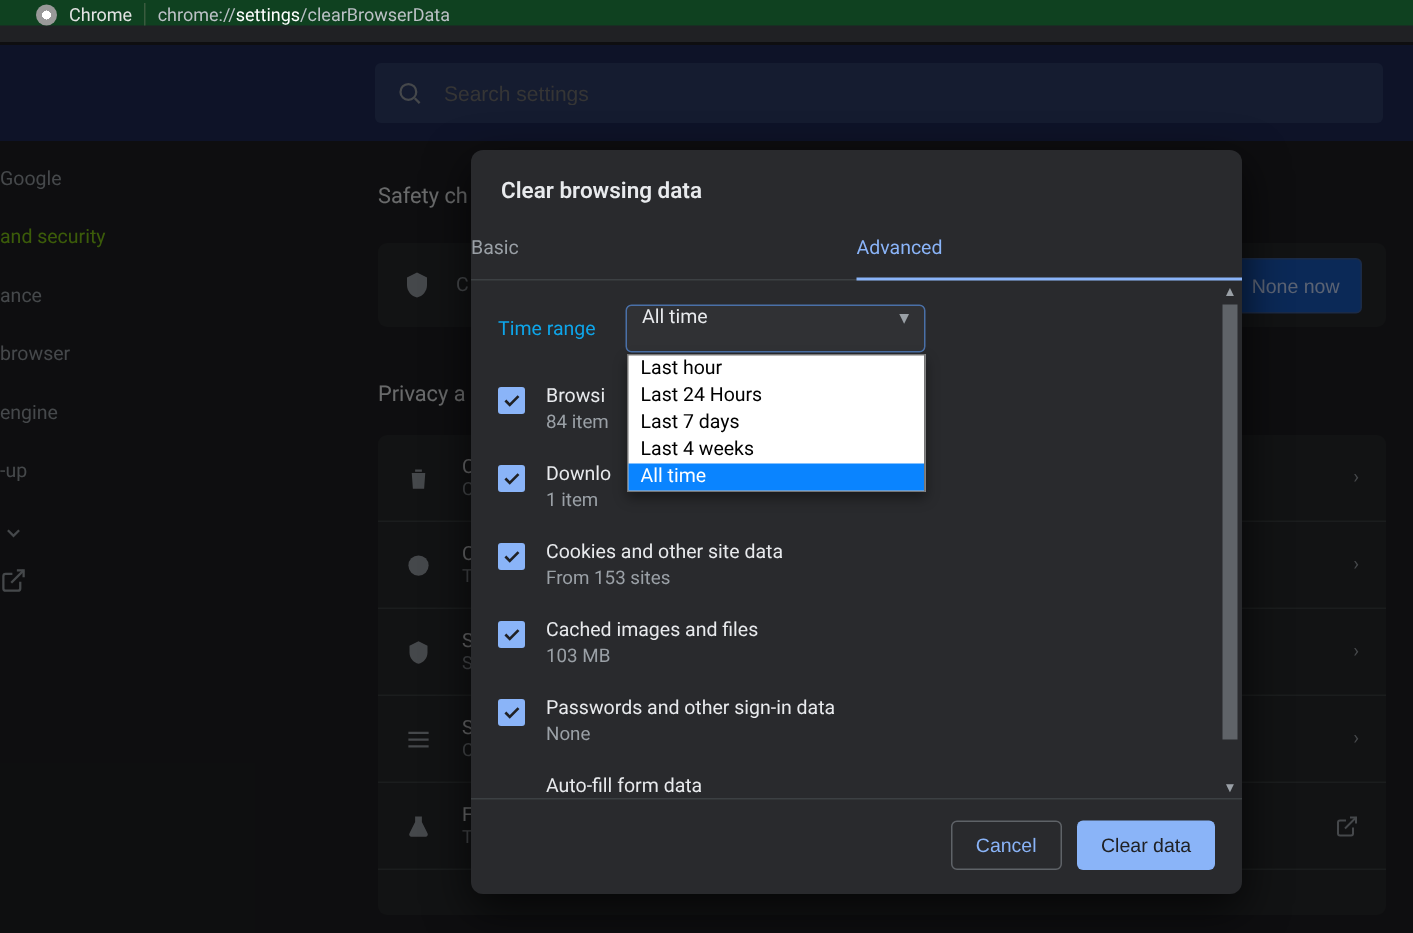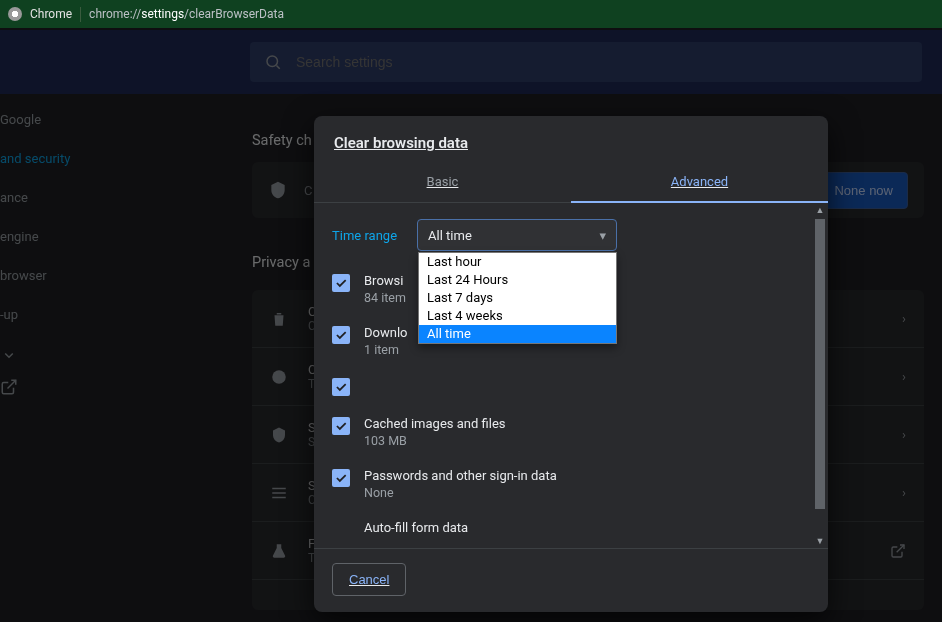--- a/index.html
+++ b/index.html
@@ -7,25 +7,25 @@
       font-family: "Segoe UI", Roboto, Arial, sans-serif;
       background: #202124;
       color: #e8eaed;
       width: 942px;
       height: 622px;
       overflow: hidden;
       position: relative;
       font-size: 13px;
     }
     .titlebar {
-      height: 28px;
+      height: 17px;
       background: #0f4120;
       display: flex;
-      align-items: center;
-      padding: 0 8px;
+      align-items: flex-end;
+      padding: 0 24px;
       gap: 8px;
       color: #e3e3e3;
       font-size: 12px;
     }
     .chrome-logo {
       width: 14px; height: 14px;
       border-radius: 50%;
       background: radial-gradient(circle at 50% 50%, #fff 0 30%, #999 31% 100%);
     }
     .titlebar .divider {
@@ -64,30 +64,30 @@
       position: absolute;
       top: 100px; left: 0;
       width: 140px;
       color: #9aa0a6;
       font-size: 13px;
     }
     .sidebar-item {
       padding: 12px 8px 12px 0;
       text-align: left;
     }
-    .sidebar-item.active { color: #0ea5e9; }
+    .sidebar-item.active { color: #84cc16; }
     .sidebar-expand {
       text-align: center;
       color: #9aa0a6;
       padding: 12px 0;
     }
     .sidebar-expand svg { width: 18px; height: 18px; }
     .main-heading {
       position: absolute;
-      top: 132px; left: 252px;
+      top: 122px; left: 252px;
       color: #e8eaed;
       font-size: 14.5px;
     }
     .card {
       position: absolute;
       left: 252px;
       width: 672px;
       background: #292a2d;
       border-radius: 6px;
     }
@@ -108,45 +108,44 @@
       display: flex; align-items: center; gap: 18px;
       padding: 14px 18px;
       border-bottom: 1px solid #3c4043;
     }
     .priv-row .icon { color:#9aa0a6; width:20px;}
     .priv-row .chev { margin-left:auto; color:#9aa0a6;}
     .priv-row .ext { margin-left:auto; color:#9aa0a6;}
     
     .modal {
       position: absolute;
-      top: 116px;
+      top: 100px;
       left: 314px;
       width: 514px;
       height: 496px;
       background: #292a2d;
       border-radius: 8px;
       box-shadow: 0 10px 30px rgba(0,0,0,0.7);
       display: flex;
       flex-direction: column;
       z-index: 50;
-      text-decoration: underline;
     }
     .modal-title {
       padding: 18px 20px 12px 20px;
       font-size: 15px;
       font-weight: 600;
       color: #e8eaed;
     }
     .tabs {
       display: flex;
       border-bottom: 1px solid #3c4043;
     }
     .tab {
       flex: 1;
-      text-align: center;
+      text-align: left;
       padding: 10px 0 12px 0;
       font-size: 13px;
       color: #9aa0a6;
       cursor: pointer;
     }
     .tab.active {
       color: #8ab4f8;
       border-bottom: 2px solid #8ab4f8;
       margin-bottom: -1px;
     }
@@ -180,21 +179,21 @@
     .time-row {
       display: flex; align-items: center; gap: 20px;
       margin-bottom: 14px;
     }
     .time-label { color:#0ea5e9; font-size:13px;}
     .select-box {
       width: 200px; height: 32px;
       background: #303134;
       border: 1px solid #5f6368;
       border-radius: 4px;
-      display: flex; align-items: center; justify-content: space-between;
+      display: flex; align-items: flex-start; justify-content: space-between;
       padding: 0 10px;
       color: #e8eaed;
       font-size: 13px;
       position: relative;
     }
     .select-box.outline { border:1px solid #4a70a8;}
     .select-caret { color:#9aa0a6; }
     .dropdown {
       position: absolute;
       top: 32px; left: 0;
@@ -226,21 +225,21 @@
       background: #8ab4f8;
       border-radius: 2px;
       display: flex; align-items: center; justify-content: center;
       margin-top: 1px;
       flex-shrink: 0;
     }
     .checkbox svg { width: 14px; height: 14px; }
     .check-text .primary { color: #e8eaed; font-size: 13px; }
     .check-text .secondary { color: #9aa0a6; font-size: 12.5px; margin-top: 2px;}
     .modal-footer {
-      display: flex; justify-content: space-between; gap: 10px;
+      display: flex; justify-content: flex-end; gap: 10px;
       padding: 14px 18px 16px 18px;
       border-top: 1px solid #3c4043;
     }
     .btn {
       font-size: 13px;
       padding: 8px 16px;
       border-radius: 4px;
       cursor: pointer;
     }
     .btn-cancel {
@@ -276,22 +275,22 @@
         <line x1="21" y1="21" x2="16.65" y2="16.65"></line>
       </svg>
   </span>
   <input type="text" placeholder="Search settings" style="">
 </div>
 
 <div class="sidebar">
   <div class="sidebar-item">Google</div>
   <div class="sidebar-item active">and security</div>
   <div class="sidebar-item">ance</div>
+  <div class="sidebar-item">browser</div>
   <div class="sidebar-item">engine</div>
-  <div class="sidebar-item">browser</div>
   <div class="sidebar-item">-up</div>
   <div class="sidebar-expand">
     <svg viewBox="0 0 24 24">
         <path d="M7 10l5 5 5-5" stroke="#9aa0a6" stroke-width="2" fill="none"></path>
       </svg>
     <div style="margin-top:14px">
       <svg width="18" height="18" viewBox="0 0 24 24" fill="none" stroke="#9aa0a6" stroke-width="2">
           <path d="M18 13v6a2 2 0 01-2 2H5a2 2 0 01-2-2V8a2 2 0 012-2h6"></path>
           <polyline points="15 3 21 3 21 9"></polyline>
           <line x1="10" y1="14" x2="21" y2="3"></line>
@@ -431,20 +430,24 @@
             <div class="primary">Downlo</div>
             <div class="secondary">1 item</div>
           </div>
       </div>
       <div class="check-row">
         <div class="checkbox">
             <svg viewBox="0 0 24 24">
               <path d="M5 12l5 5L20 7" stroke="#202124" stroke-width="3" fill="none"></path>
             </svg>
           </div>
+        <div class="check-text">
+            <div class="primary">Cookies and other site data</div>
+            <div class="secondary">From 153 sites</div>
+          </div>
       </div>
       <div class="check-row">
         <div class="checkbox">
             <svg viewBox="0 0 24 24">
               <path d="M5 12l5 5L20 7" stroke="#202124" stroke-width="3" fill="none"></path>
             </svg>
           </div>
         <div class="check-text">
             <div class="primary">Cached images and files</div>
             <div class="secondary">103 MB</div>
@@ -469,14 +472,15 @@
       </div>
     </div>
     <div class="scrollbar-track">
       <div class="scrollbar-arrow up">▲</div>
       <div class="scrollbar-thumb" style="top:12px; height:290px;"></div>
       <div class="scrollbar-arrow down">▼</div>
     </div>
   </div>
   <div class="modal-footer">
     <button class="btn btn-cancel">Cancel</button>
+    <button class="btn btn-primary">Clear data</button>
   </div>
 </div>
 
 </body></html>

